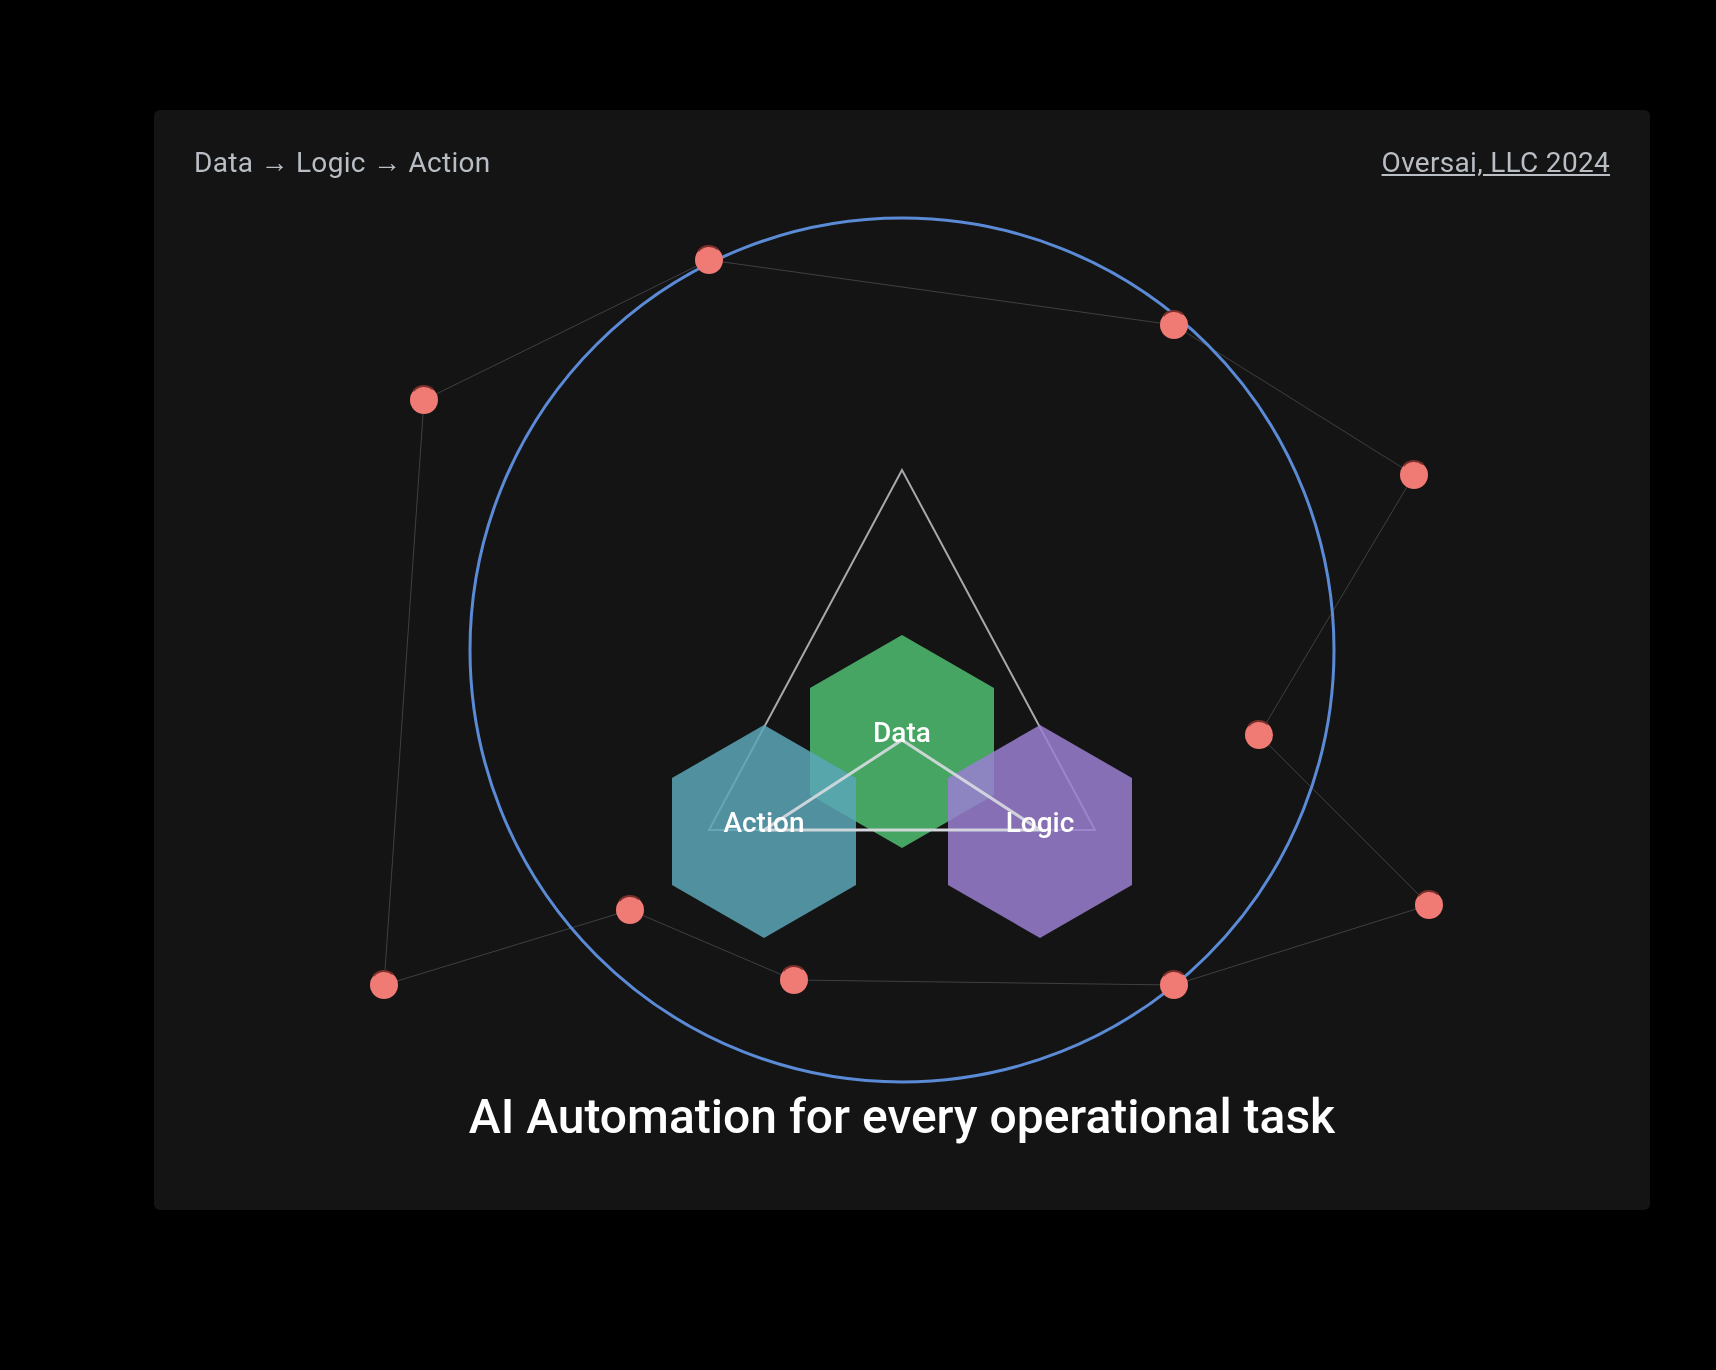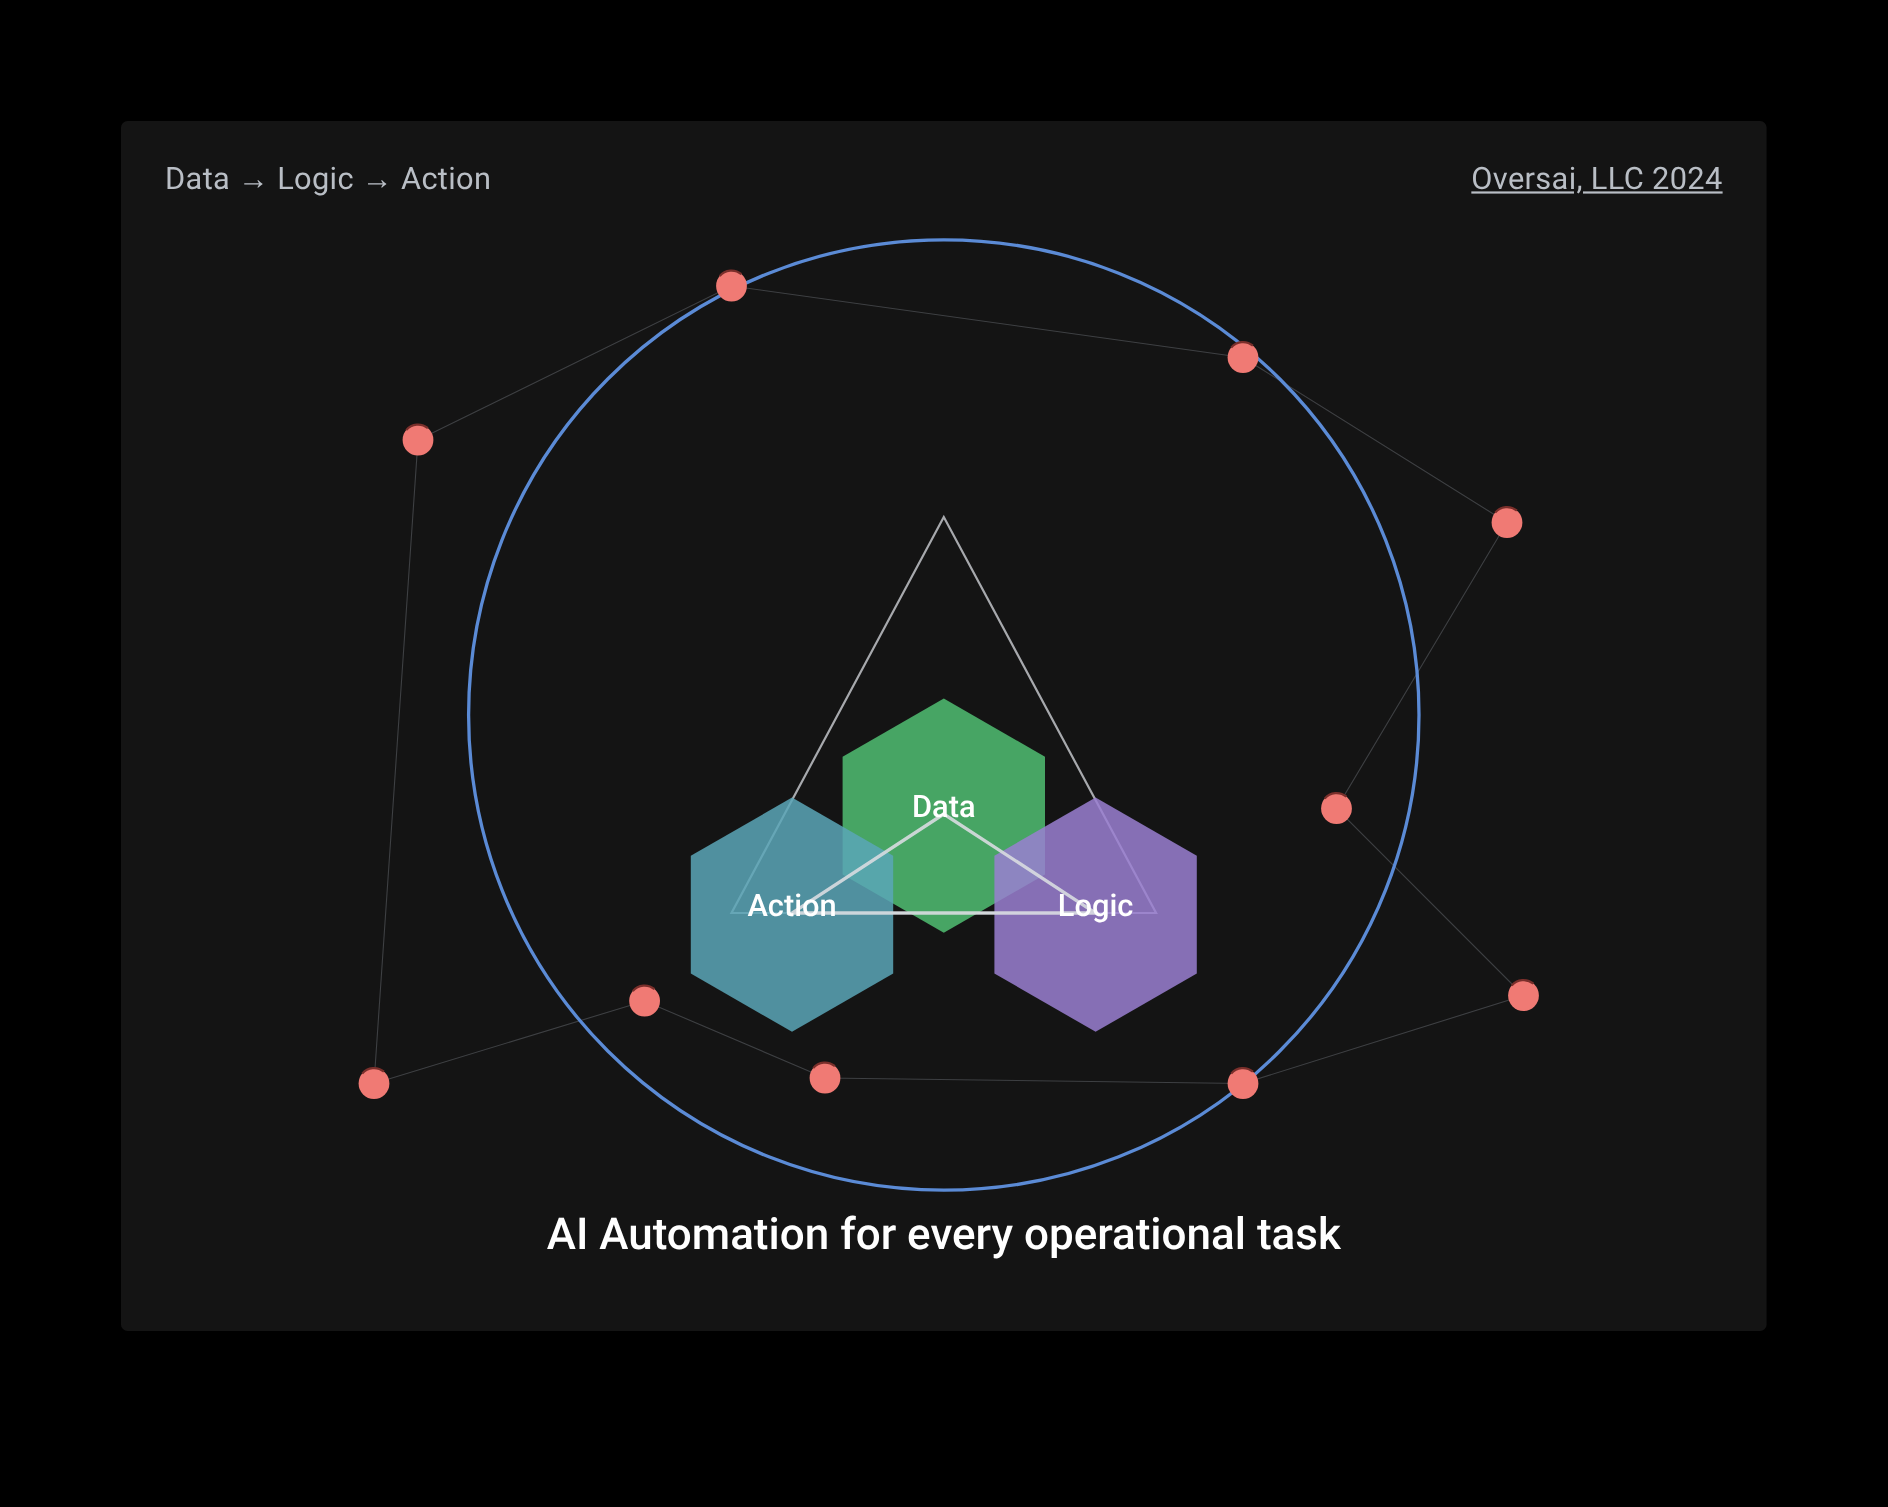--- a/index.html
+++ b/index.html
@@ -17,20 +17,21 @@
     padding: 110px 110px 160px 110px;
     background: #000000;
   }
   .panel {
     position: relative;
     width: 100%;
     height: 100%;
     background: #141414;
     border-radius: 6px;
     overflow: hidden;
+    margin-left: 44px;
   }
   .top-left {
     position: absolute;
     top: 36px;
     left: 40px;
     color: #b9bec5;
     font-size: 28px;
     letter-spacing: 0.3px;
   }
   .top-right {
@@ -42,21 +43,21 @@
     letter-spacing: 0.3px;
     text-decoration: underline;
   }
   .tagline {
     position: absolute;
     left: 0;
     right: 0;
     bottom: 65px;
     text-align: center;
     color: #ffffff;
-    font-size: 40px;
+    font-size: 48px;
     font-weight: 500;
   }
   svg.diagram {
     position: absolute;
     inset: 0;
     width: 100%;
     height: 100%;
   }
   .hex-label {
     font-size: 28px;

